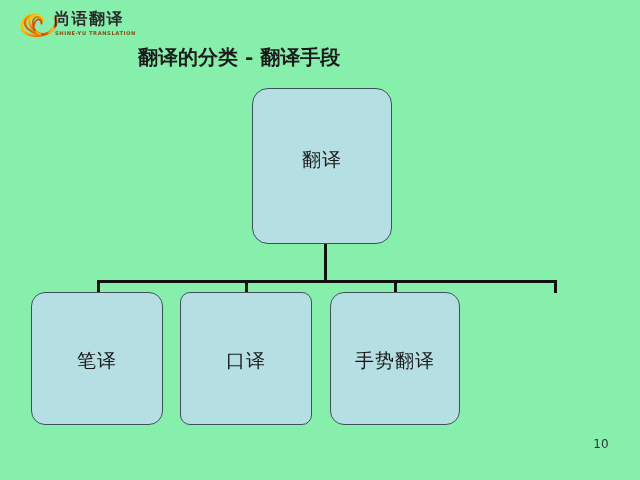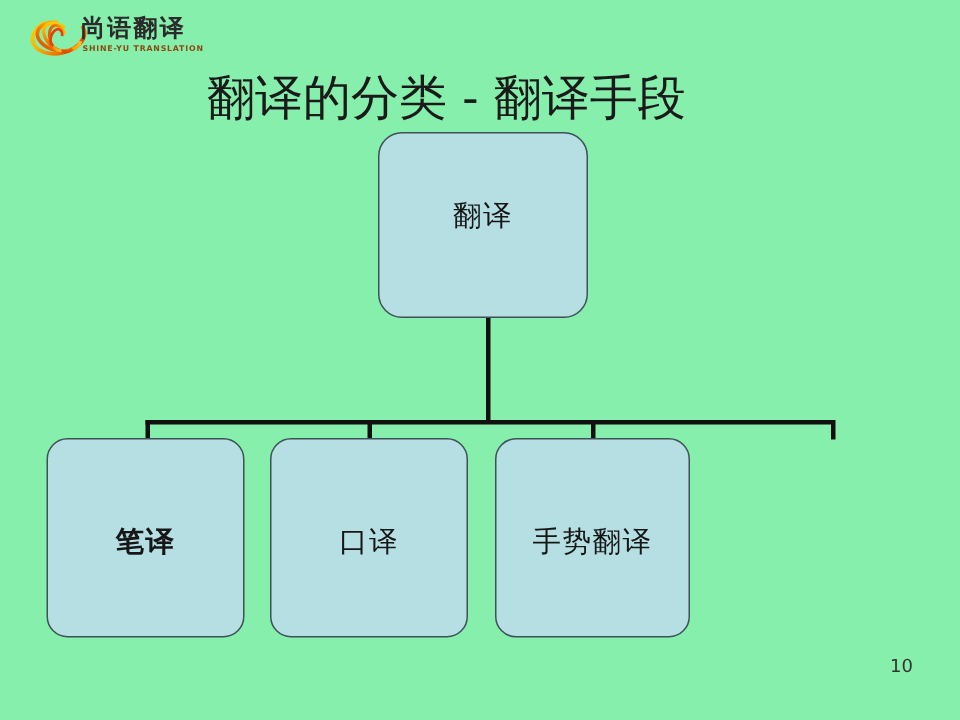--- a/index.html
+++ b/index.html
@@ -62,22 +62,22 @@
   }
 
   
   .slide-title {
     position: absolute;
     left: 138px;
     top: 22px;
     width: 420px;
     height: 44px;
     font-family: "DejaVu Serif", "Liberation Serif", serif;
-    font-size: 32px;
-    font-weight: normal;
+    font-size: 20px;
+    font-weight: bold;
     color: #1a1a1a;
     line-height: 44px;
     white-space: nowrap;
   }
 
   
   .diagram {
     position: absolute;
     left: 0;
     top: 0;
@@ -99,37 +99,37 @@
     font-size: 19px;
     color: #161616;
     letter-spacing: 1px;
     white-space: nowrap;
     user-select: none;
   }
   .node-root {
     left: 252px;
     top: 88px;
     width: 140px;
-    height: 124px;
+    height: 156px;
     border-radius: 16px;
   }
   .node-root .node-label {
     position: relative;
     top: -6px;
   }
   .node-child {
     top: 292px;
     height: 133px;
   }
   .node-child .node-label {
     position: relative;
     top: 2px;
   }
-  .node-c0 { left: 31px;  width: 132px; font-weight: bold; }
-  .node-c1 { left: 180px; width: 132px; }
+  .node-c0 { left: 31px;  width: 132px; }
+  .node-c1 { left: 180px; width: 132px; border-radius: 10px; }
   .node-c2 { left: 330px; width: 130px; }
   .node-c3 { left: 478px; width: 130px; }
 
   
   .conn {
     position: absolute;
     background: #111111;
   }
   .conn-trunk {
     left: 324px;

